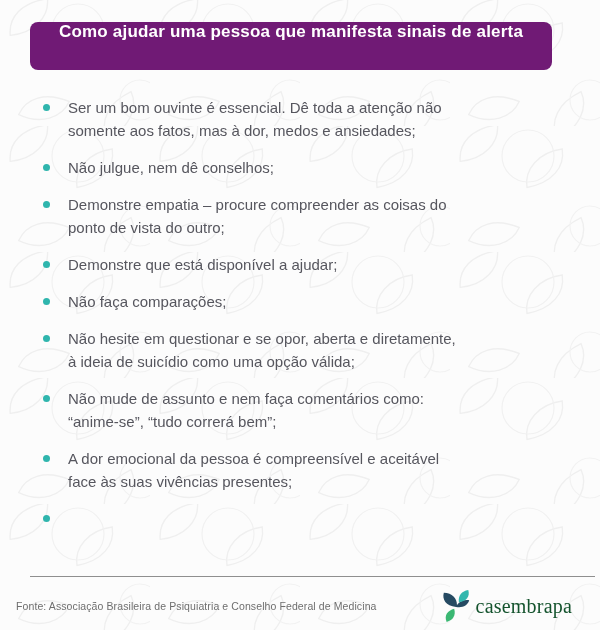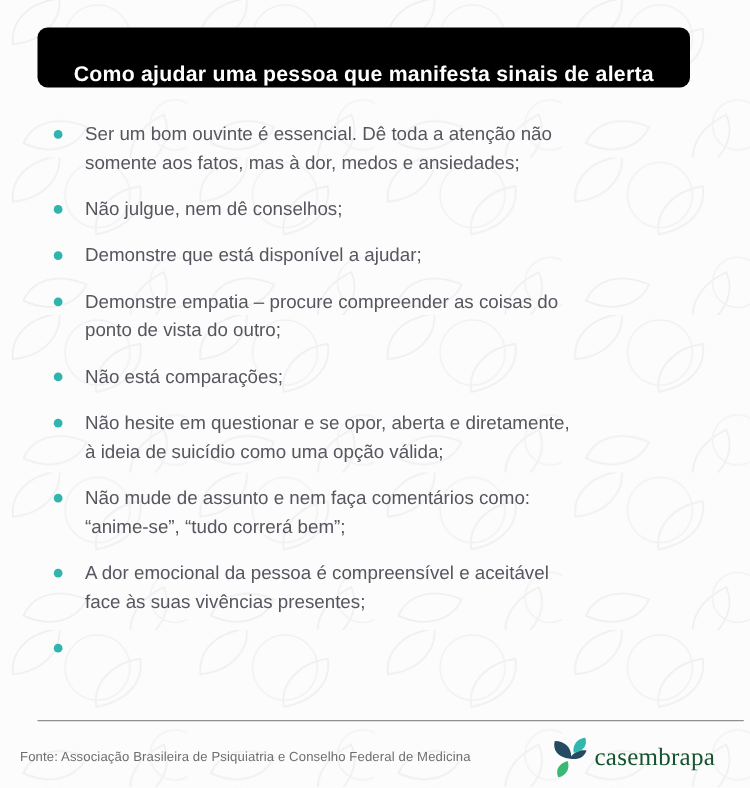--- a/index.html
+++ b/index.html
@@ -13,23 +13,23 @@
   .bg-pattern {
     position: absolute; inset: 0;
     z-index: 0;
     pointer-events: none;
   }
   .content { position: relative; z-index: 1; }
 
   .header-banner {
     margin: 22px 48px 0 30px;
     height: 48px;
-    background: #000000;
+    background: #701a75;
     border-radius: 8px;
-    display: flex; align-items: flex-end; justify-content: center;
+    display: flex; align-items: flex-start; justify-content: center;
   }
   .header-banner .title {
     color: #ffffff;
     font-size: 17px;
     font-weight: bold;
     letter-spacing: 0.2px;
   }
 
   ul.tips-list {
     list-style: none;
@@ -117,30 +117,30 @@
       <span class="bullet"></span>
       <span class="tip-text">Ser um bom ouvinte é essencial. Dê toda a atenção não
 somente aos fatos, mas à dor, medos e ansiedades;</span>
     </li>
     <li>
       <span class="bullet"></span>
       <span class="tip-text">Não julgue, nem dê conselhos;</span>
     </li>
     <li>
       <span class="bullet"></span>
-      <span class="tip-text">Demonstre que está disponível a ajudar;</span>
-    </li>
-    <li>
-      <span class="bullet"></span>
       <span class="tip-text">Demonstre empatia – procure compreender as coisas do
 ponto de vista do outro;</span>
     </li>
     <li>
       <span class="bullet"></span>
-      <span class="tip-text">Não está comparações;</span>
+      <span class="tip-text">Demonstre que está disponível a ajudar;</span>
+    </li>
+    <li>
+      <span class="bullet"></span>
+      <span class="tip-text">Não faça comparações;</span>
     </li>
     <li>
       <span class="bullet"></span>
       <span class="tip-text">Não hesite em questionar e se opor, aberta e diretamente,
 à ideia de suicídio como uma opção válida;</span>
     </li>
     <li>
       <span class="bullet"></span>
       <span class="tip-text">Não mude de assunto e nem faça comentários como:
 “anime-se”, “tudo correrá bem”;</span>

